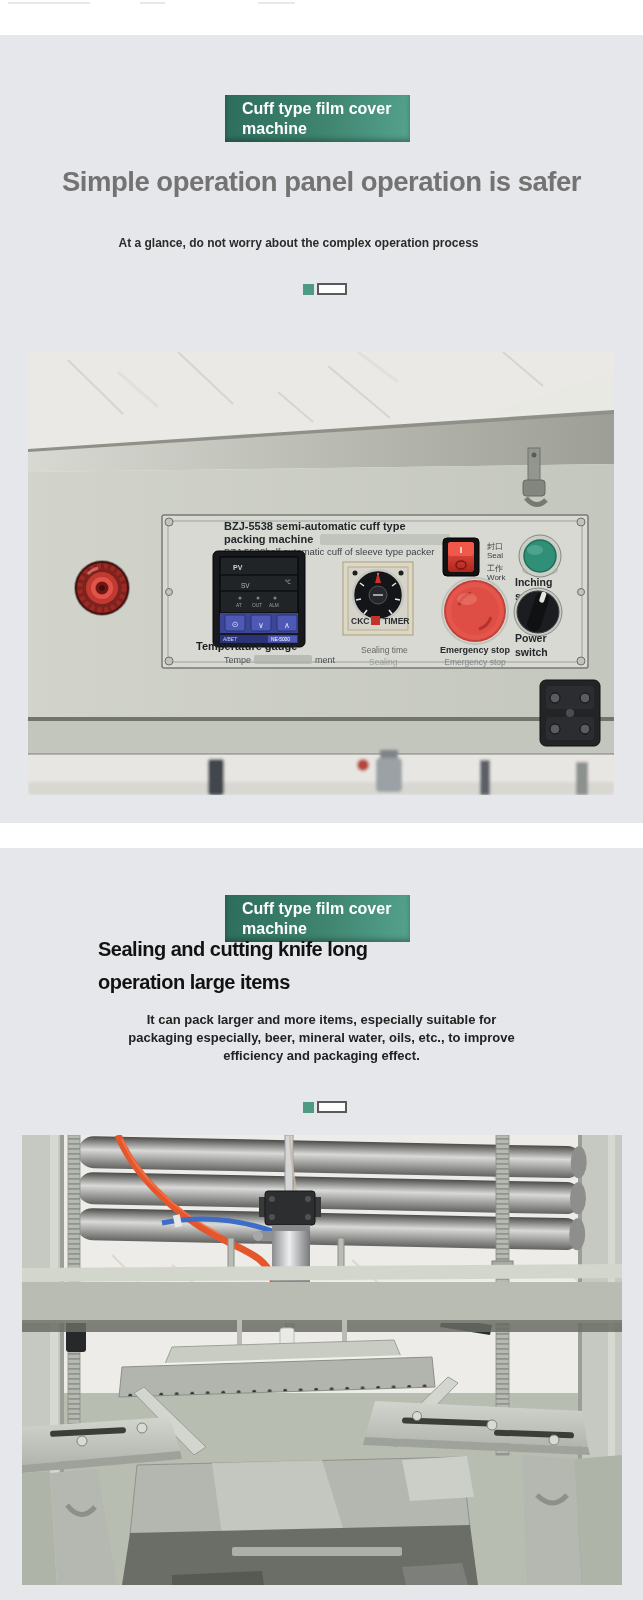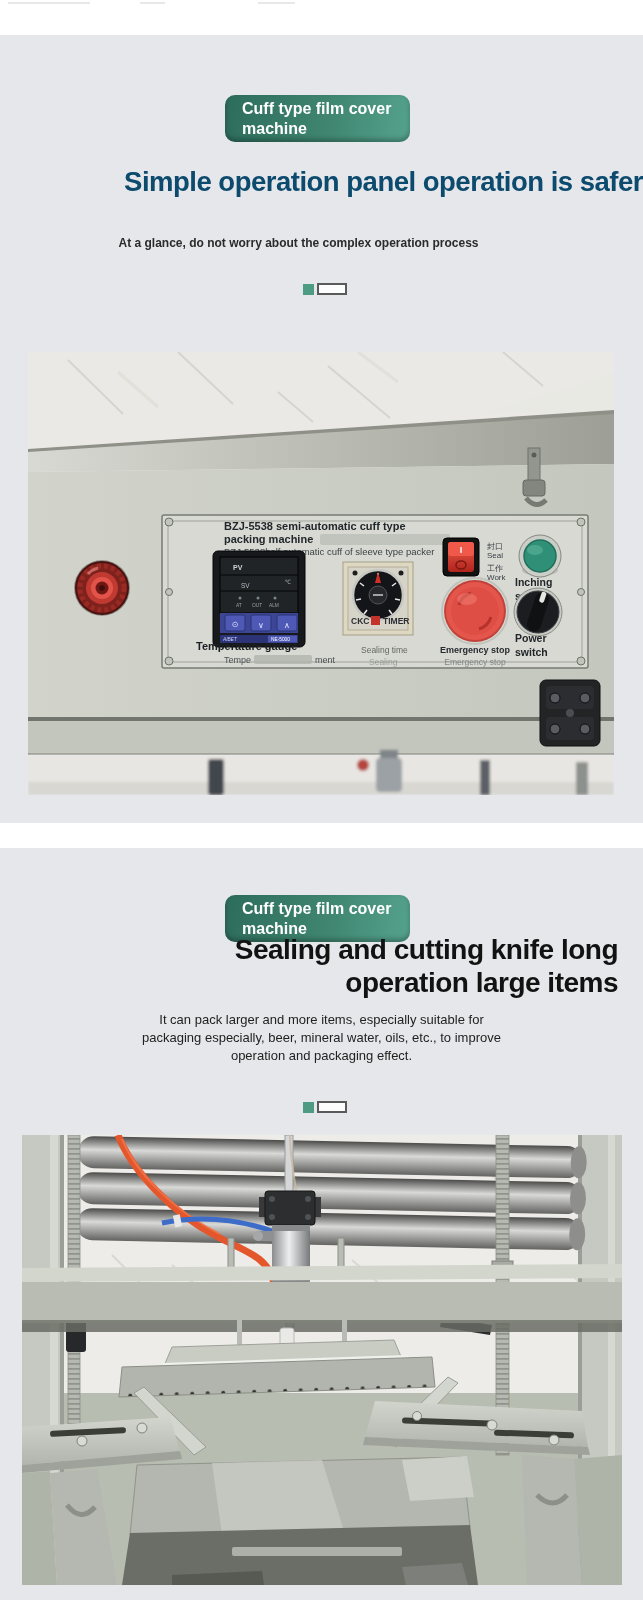--- a/index.html
+++ b/index.html
@@ -5,31 +5,31 @@
   html,body{margin:0;padding:0;background:#fff;}
   .page{position:relative;width:643px;height:1600px;background:#ffffff;overflow:hidden;
         font-family:"Liberation Sans",sans-serif;}
   .bg{position:absolute;left:0;width:643px;}
   #sec1-bg{top:35px;height:788px;background:#e6e7ea;}
   #strip-white{top:823px;height:25px;background:#ffffff;}
   #sec2-bg{top:848px;height:752px;background:#e6e7ea;}
   .top-artifact{position:absolute;top:2px;height:2px;background:#e8e8e8;}
   .badge{position:absolute;left:225px;width:185px;height:47px;box-sizing:border-box;
          background:linear-gradient(100deg,#2d6c5b 0%,#3f8570 55%,#55a38d 100%);
-         border-radius:10px;color:#fff;font-weight:bold;font-size:16px;line-height:20px;
+         border-radius:0;color:#fff;font-weight:bold;font-size:16px;line-height:20px;
          padding:4px 6px 0 17px;box-shadow:inset 0 -3px 5px rgba(0,0,0,.28);}
   #badge1{top:95px;} #badge2{top:895px;}
-  .h1{position:absolute;left:0;width:643px;top:166px;text-align:right;color:#0c4a6e;
+  .h1{position:absolute;left:0;width:643px;top:166px;text-align:center;color:#737373;
       font-size:27.5px;font-weight:bold;letter-spacing:-0.5px;}
   .sub1{position:absolute;left:0;width:597px;top:236px;text-align:center;color:#2b2b2b;
       font-size:12px;font-weight:bold;}
-  .h2{position:absolute;left:98px;width:520px;top:933px;text-align:right;color:#121212;
-      font-size:28px;font-weight:bold;line-height:33px;letter-spacing:-0.5px;}
+  .h2{position:absolute;left:98px;width:520px;top:933px;text-align:left;color:#121212;
+      font-size:20px;font-weight:bold;line-height:33px;letter-spacing:-0.5px;}
   .sub2{position:absolute;left:60px;width:523px;top:1011px;text-align:center;color:#222;
-      font-size:13px;font-weight:normal;line-height:18px;}
+      font-size:13px;font-weight:bold;line-height:18px;}
   .decor{position:absolute;left:303px;display:flex;align-items:center;gap:3px;}
   #decor1{top:283px;} #decor2{top:1101px;}
   .decor .sq{width:11px;height:11px;background:#4d9b83;}
   .decor .bar{width:26px;height:8px;background:#fdfdfd;border:2px solid #5a5a5a;}
   .photo{position:absolute;display:block;}
   #photo1{left:28px;top:352px;}
   #photo2{left:22px;top:1135px;}
   svg{font-family:"Liberation Sans",sans-serif;}
   svg text{user-select:none;}
 </style>
@@ -256,21 +256,21 @@
     <div>Cuff type film cover</div>
     <div>machine</div>
   </div>
   <div class="h2">
     <div>Sealing and cutting knife long</div>
     <div>operation large items</div>
   </div>
   <div class="sub2">
     <div>It can pack larger and more items, especially suitable for</div>
     <div>packaging especially, beer, mineral water, oils, etc., to improve</div>
-    <div>operation and packaging effect.</div>
+    <div>efficiency and packaging effect.</div>
   </div>
   <div class="decor" id="decor2">
     <span class="sq"></span>
     <span class="bar"></span>
   </div>
 
   <svg id="photo2" class="photo" width="600" height="450" viewBox="0 0 600 450">
     <defs>
       <linearGradient id="p2-roll" x1="0" y1="0" x2="0" y2="1">
         <stop offset="0" stop-color="#4b4b49"></stop>

